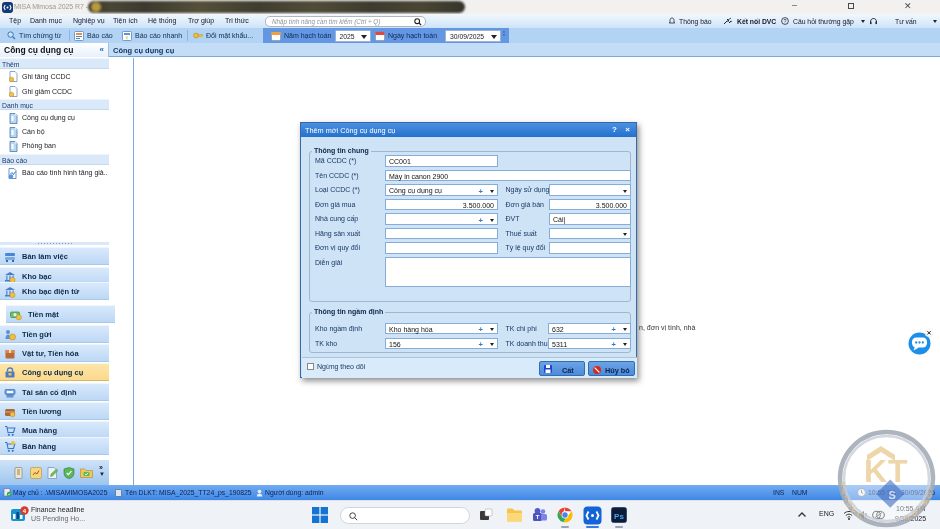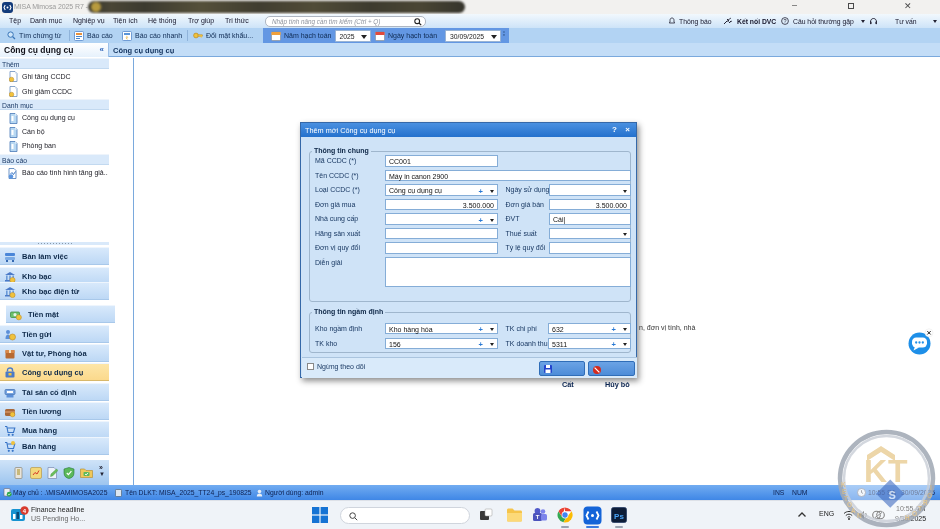--- a/index.html
+++ b/index.html
@@ -72,21 +72,21 @@
 .grp { border:1px solid #9fb6cd; border-radius:3px; }
 .grp-lb { font-size:7px; font-weight:bold; color:#0d2646; background:#cfe3f7; padding:0 2px; }
 .dl { font-size:7px; color:#13335e; }
 .din { background:#fff; border:1px solid #85add7; font-size:7px; color:#111; }
 .din span { position:absolute; left:3px; top:2px; }
 .din .num { position:absolute; left:auto; right:3px; top:2px; }
 .din .plus { position:absolute; left:auto; right:14px; top:1.5px; color:#2a7ad4; font-weight:bold; font-size:7.5px; }
 .din .caret { position:absolute; left:auto; right:3px; top:4.5px; width:0; height:0; border-left:2.5px solid transparent; border-right:2.5px solid transparent; border-top:3.5px solid #222; }
 #dlg-footer { left:1px; top:234px; width:335px; height:21px; background:#d9eafa; border-top:1px solid #aac4de; }
 .dbtn { top:238px; height:15px; background:linear-gradient(#6ba3e5,#4d8cd8); border:1px solid #2f6db8; border-radius:2px; }
-.dbtn b { position:absolute; font-size:7.3px; color:#0a2450; top:18px; }
+.dbtn b { position:absolute; font-size:7.3px; color:#0a2450; top:4px; }
 
 
 #fragtext { left:639px; top:324px; font-size:7px; color:#333; }
 </style>
 </head>
 <body>
 <div id="page">
 
   <div class="abs" style="left:110px;top:58px;width:830px;height:427px;background:#fff;"></div>
   <div class="abs" id="fragtext">n, đơn vị tính, nhà</div>
@@ -296,21 +296,21 @@
           <circle cx="8.5" cy="8" r="3" fill="#f0c23c" stroke="#b8882a" stroke-width="0.6"></circle>
         </svg>
         <span>Tiền gửi</span>
       </div>
     <div class="abs navbtn" style="top:286px;">
         <svg width="12" height="12" viewBox="0 0 12 12">
           <rect x="1.5" y="2" width="9" height="8.5" rx="1" fill="#b86a32"></rect>
           <rect x="1.5" y="2" width="9" height="3" fill="#d8884a"></rect>
           <rect x="5" y="2" width="2" height="3" fill="#f0e0c0"></rect>
         </svg>
-        <span>Vật tư, Phòng hóa</span>
+        <span>Vật tư, Tiền hóa</span>
       </div>
     <div class="abs navbtn active" style="top:305px;">
         <svg width="12" height="12" viewBox="0 0 12 12">
           <rect x="1.5" y="4.5" width="9" height="6" rx="1" fill="#4a7ac8"></rect>
           <path d="M3.5 4.5 L3.5 3 C3.5 1.8 4.5 1 6 1 C7.5 1 8.5 1.8 8.5 3 L8.5 4.5" fill="none" stroke="#4a7ac8" stroke-width="1.4"></path>
           <rect x="4.5" y="6" width="3" height="2.5" fill="#f0c23c"></rect>
         </svg>
         <span>Công cụ dụng cụ</span>
       </div>
     <div class="abs navbtn" style="top:324.5px;">

